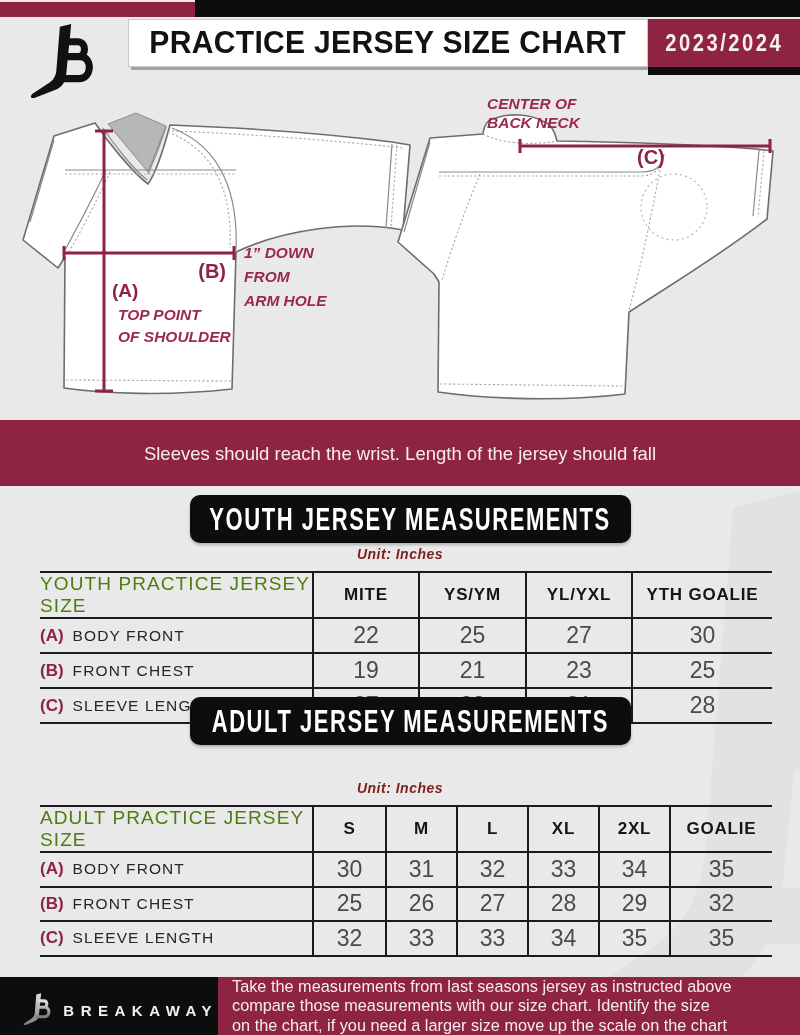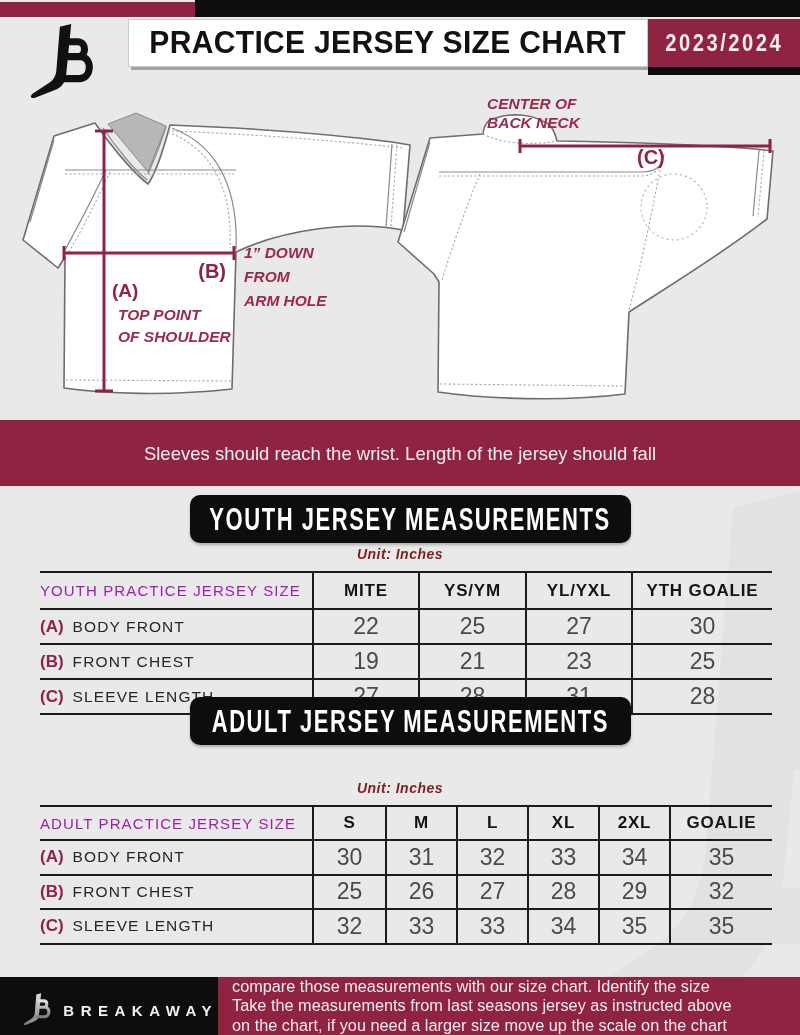--- a/index.html
+++ b/index.html
@@ -72,21 +72,21 @@
   
   table.size{border-collapse:collapse; table-layout:fixed; width:732px; background:transparent;}
   .tbl{left:40px;}
   .tbl-youth{top:571px;}
   .tbl-adult{top:805px;}
   table.size tr{border-bottom:2px solid #1b1b1b;}
   table.size tr:first-child{border-top:2px solid #1b1b1b;}
   table.size td{padding:0; vertical-align:middle;}
   td.vline{border-left:2px solid #1b1b1b;}
   td.lblhead{
-    font-size:15px; color:#a21caf; letter-spacing:1.1px; padding-left:22px;
+    font-size:19px; color:#4d7c0f; letter-spacing:1.1px; padding-left:22px;
   }
   td.sizehead{text-align:center; font-weight:bold; font-size:17px; color:#141414; letter-spacing:.8px;}
   td.rowlabel{padding-left:45px; font-size:15.5px; color:#262626; letter-spacing:1.1px; white-space:nowrap;}
   td.rowlabel b{color:#8e2342; font-size:17px; letter-spacing:0; margin-right:9px;}
   td.val{text-align:center; font-size:23px; color:#4a4a4a;}
   tr.hrow{height:37px;} tr.drow{height:35px;}
   tr.hrow-a{height:34px;} tr.drow-a{height:34.5px;}
   
   .footer-black{
     left:0; top:977px; width:218px; height:66px; background:#0d0d0d;
@@ -284,18 +284,18 @@
           <stop offset="0" stop-color="#dedede"></stop>
             <stop offset="1" stop-color="#7f7f7f"></stop>
         </linearGradient>
       </defs>
       <path d="M47,4 L63,0 L56,70 C55,82 50,89 40,93 L12,104 C6,106 4,102 9,98 L32,83 C38,79 41,74 42,66 Z" fill="url(#silver)"></path>
       <path d="M52,25 L72,25 C85,25 85,46 72,46 L47,46 M52,46 L76,46 C93,46 93,77 74,77 L44,77" fill="none" stroke="url(#silver)" stroke-width="10"></path>
     </svg>
     <span class="brand">BREAKAWAY</span>
   </div>
   <div class="abs layer footer-maroon">
+    <div>Take the measurements from last seasons jersey as instructed above</div>
     <div>compare those measurements  with our size chart. Identify the size</div>
-    <div>Take the measurements from last seasons jersey as instructed above</div>
     <div>on the chart, if you need a larger size move up the scale on the chart</div>
   </div>
 
 </div>
 
 </body></html>

